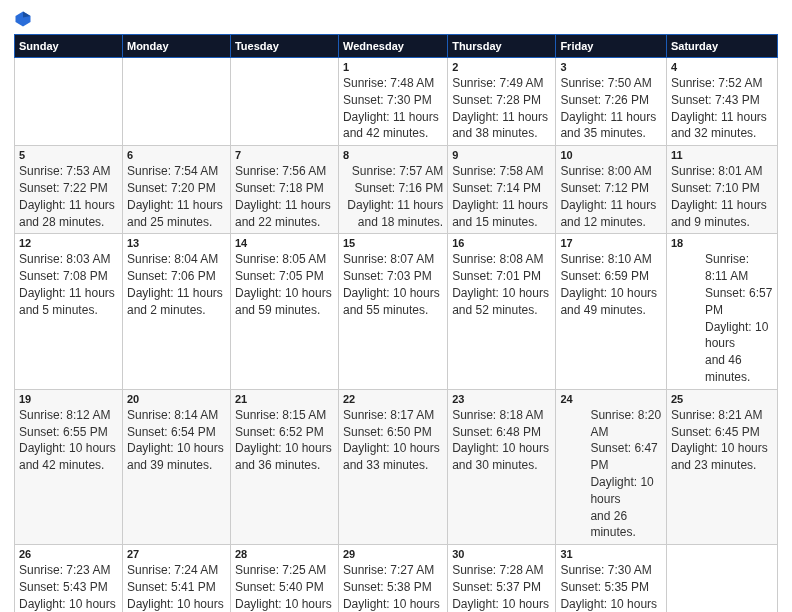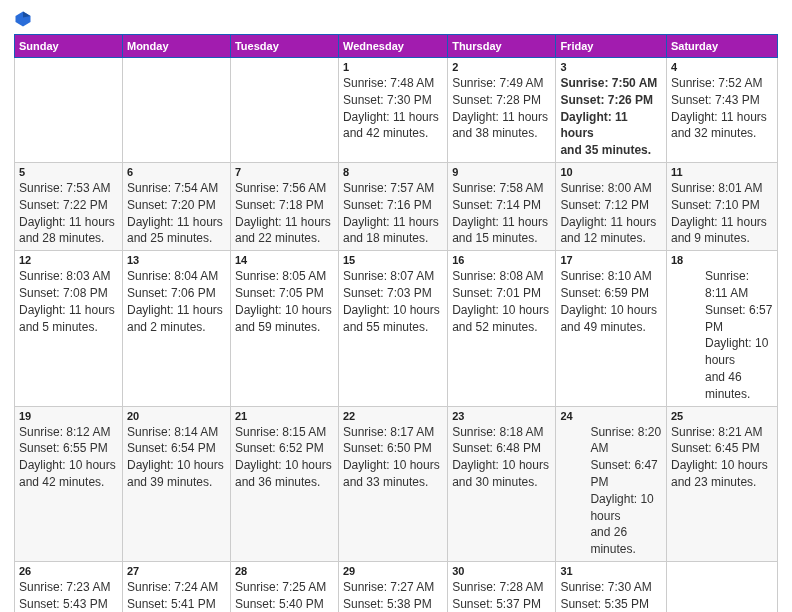--- a/index.html
+++ b/index.html
@@ -49,21 +49,21 @@
     .location {
       font-size: 13px;
       color: #444;
     }
     .calendar {
       width: 100%;
       border-collapse: collapse;
       border: 1px solid #ccc;
     }
     .calendar th {
-      background: #a21caf;
+      background: #0f172a;
       color: #fff;
       font-size: 11px;
       font-weight: bold;
       padding: 5px 4px;
       text-align: left;
       border: 1px solid #1a5bb8;
     }
     .calendar td {
       border: 1px solid #ccc;
       vertical-align: top;
@@ -137,21 +137,21 @@
           </td>
           <td>
             <div class="day-number">2</div>
             <div class="day-info" style="white-space: pre-line;">Sunrise: 7:49 AM
 Sunset: 7:28 PM
 Daylight: 11 hours
 and 38 minutes.</div>
           </td>
           <td>
             <div class="day-number">3</div>
-            <div class="day-info" style="white-space: pre-line; font-weight: bold;">Sunrise: 7:50 AM
+            <div class="day-info" style="white-space: pre-line;">Sunrise: 7:50 AM
 Sunset: 7:26 PM
 Daylight: 11 hours
 and 35 minutes.</div>
           </td>
           <td>
             <div class="day-number">4</div>
             <div class="day-info" style="white-space: pre-line;">Sunrise: 7:52 AM
 Sunset: 7:43 PM
 Daylight: 11 hours
 and 32 minutes.</div>
@@ -174,21 +174,21 @@
           </td>
           <td>
             <div class="day-number">7</div>
             <div class="day-info" style="white-space: pre-line;">Sunrise: 7:56 AM
 Sunset: 7:18 PM
 Daylight: 11 hours
 and 22 minutes.</div>
           </td>
           <td>
             <div class="day-number">8</div>
-            <div class="day-info" style="white-space: pre-line;">Sunrise: 7:57 AM
+            <div class="day-info" style="white-space: pre-line; text-align: right;">Sunrise: 7:57 AM
 Sunset: 7:16 PM
 Daylight: 11 hours
 and 18 minutes.</div>
           </td>
           <td>
             <div class="day-number">9</div>
             <div class="day-info" style="white-space: pre-line;">Sunrise: 7:58 AM
 Sunset: 7:14 PM
 Daylight: 11 hours
 and 15 minutes.</div>

